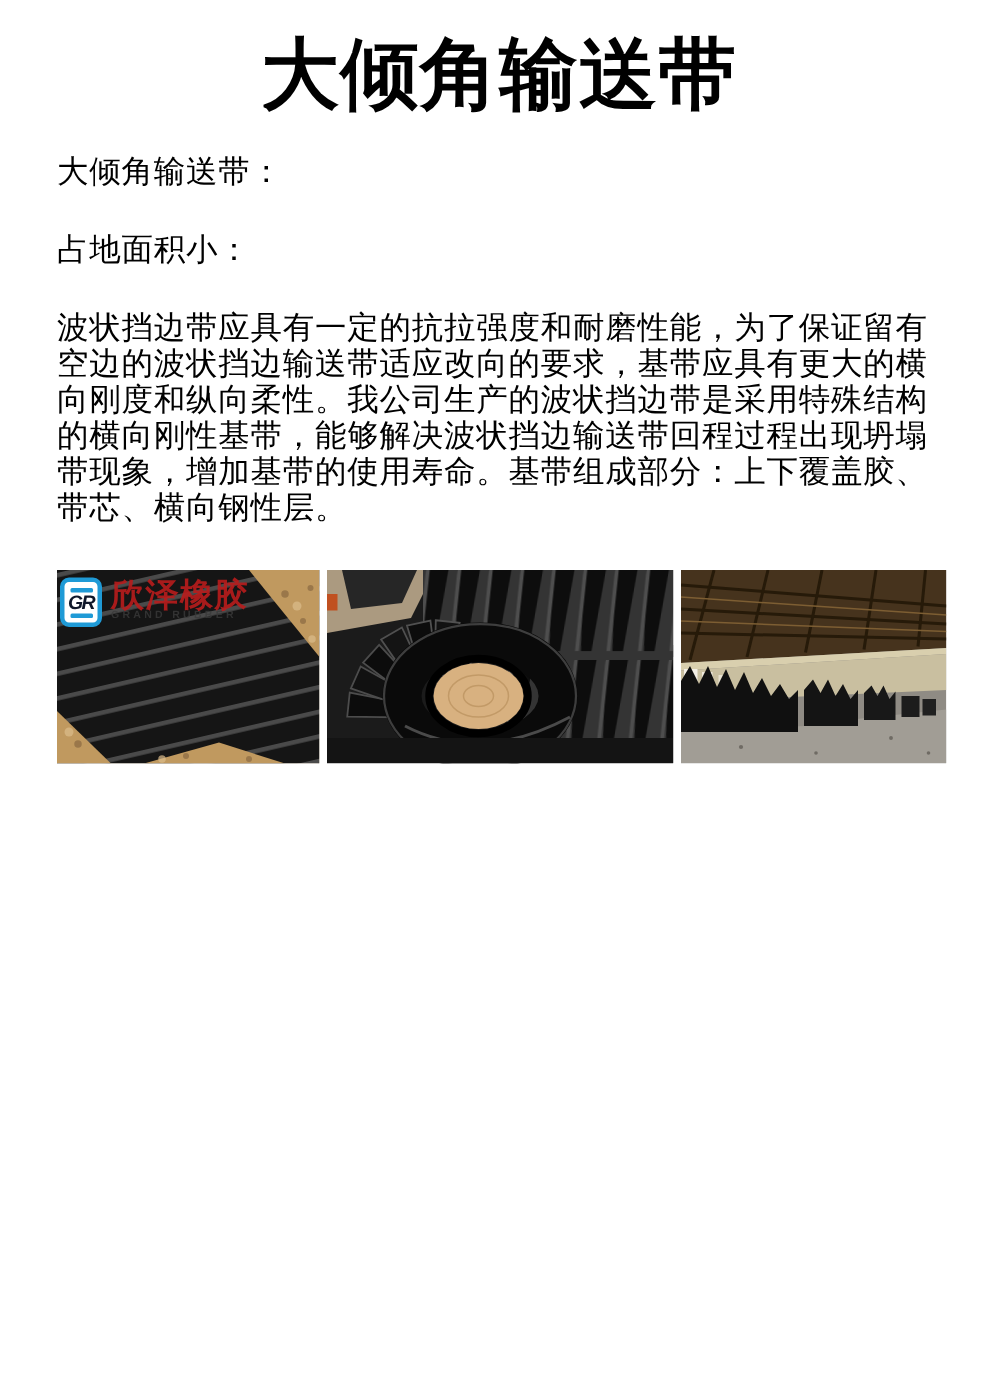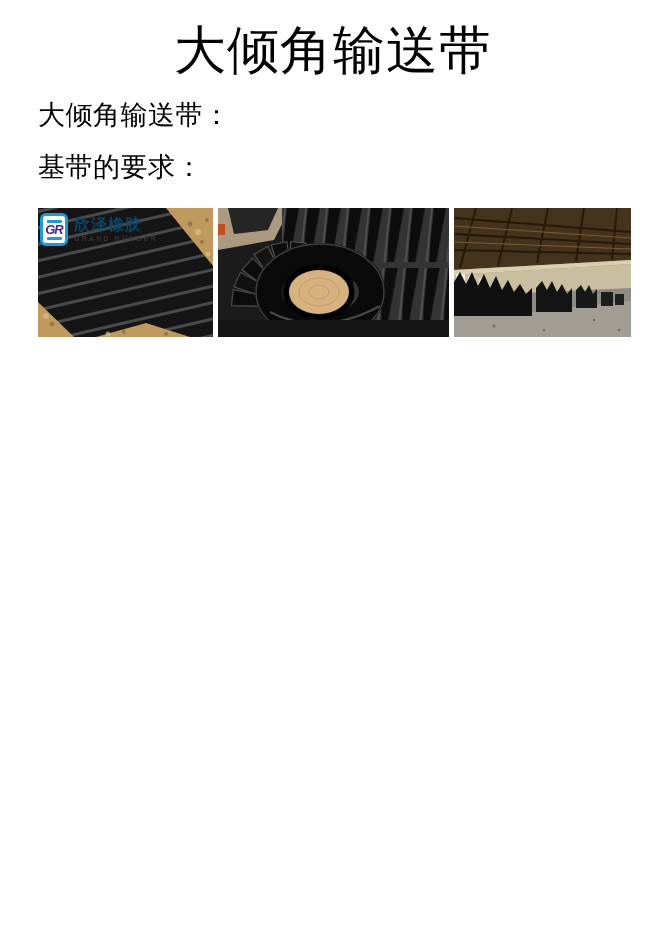--- a/index.html
+++ b/index.html
@@ -4,27 +4,27 @@
 <style>
   html,body{margin:0;padding:0;}
   body{
     width:666px;height:930px;background:#ffffff;overflow:hidden;
     font-family:"Liberation Sans","DejaVu Sans",sans-serif;
     color:#000000;
   }
   .page{width:666px;height:930px;position:relative;background:#fff;}
   .page-title{
     margin:22px 0 0 0;
-    font-size:52px;line-height:56px;font-weight:400;
+    font-size:52px;line-height:56px;font-weight:700;
     text-align:center;color:#000;
     letter-spacing:1px;
   }
   .content{
     margin:25px 36px 0 38px;width:592px;
-    font-size:27px;line-height:24px;letter-spacing:0.5px;
+    font-size:21px;line-height:24px;letter-spacing:0.5px;
     word-break:break-all;line-break:anywhere;
     text-align:left;color:#000;
   }
   .content p{margin:0 0 28px 0;}
   .content p:last-child{margin-bottom:0;}
   .photo-row{
     display:flex;gap:5px;margin:29px 0 0 38px;
   }
   .photo{position:relative;margin:0;padding:0;overflow:hidden;}
   .photo svg{display:block;}
@@ -37,42 +37,43 @@
     display:flex;align-items:flex-start;gap:6px;
   }
   .logo-box{
     box-sizing:border-box;width:28px;height:33px;
     background:#ffffff;border:3px solid #1f9ad6;border-radius:6px;
     display:flex;flex-direction:column;align-items:center;justify-content:center;gap:1px;
   }
   .logo-bar{width:15px;height:3px;background:#1f9ad6;border-radius:1px;}
   .logo-gr{
     font-size:13px;line-height:12px;font-weight:700;font-style:italic;
-    color:#4c1d95;letter-spacing:-1px;
+    color:#0f172a;letter-spacing:-1px;
   }
   .logo-text{display:flex;flex-direction:column;padding-top:3px;}
   .logo-cn{
-    font-size:16px;line-height:18px;font-weight:700;color:#0c4a6e;opacity:.9;
+    font-size:22px;line-height:18px;font-weight:700;color:#b91c1c;opacity:.9;
     letter-spacing:1px;
   }
   .logo-en{
     font-size:7px;line-height:8px;font-weight:700;color:#3a3a3a;opacity:.8;
     letter-spacing:2.2px;margin-top:1px;white-space:nowrap;
   }
 </style>
 </head>
 <body>
 
 <div class="page">
 
   <h1 class="page-title">大倾角输送带</h1>
 
   <div class="content">
     <p>大倾角输送带：</p>
-    <p>基带的要求：</p>
+    <p>占地面积小：</p>
+    <p>波状挡边带应具有一定的抗拉强度和耐磨性能，为了保证留有空边的波状挡边输送带适应改向的要求，基带应具有更大的横向刚度和纵向柔性。我公司生产的波状挡边带是采用特殊结构的横向刚性基带，能够解决波状挡边输送带回程过程出现坍塌带现象，增加基带的使用寿命。基带组成部分：上下覆盖胶、带芯、横向钢性层。</p>
   </div>
 
   <div class="photo-row">
 
     <figure class="photo photo-1">
       <svg viewBox="0 0 175 129" width="175" height="129">
         <rect width="175" height="129" fill="#c0995f"></rect>
         <defs>
           <pattern id="stripes1" width="20" height="16" patternUnits="userSpaceOnUse">
             <rect width="20" height="16" fill="#4a4a4a"></rect>

